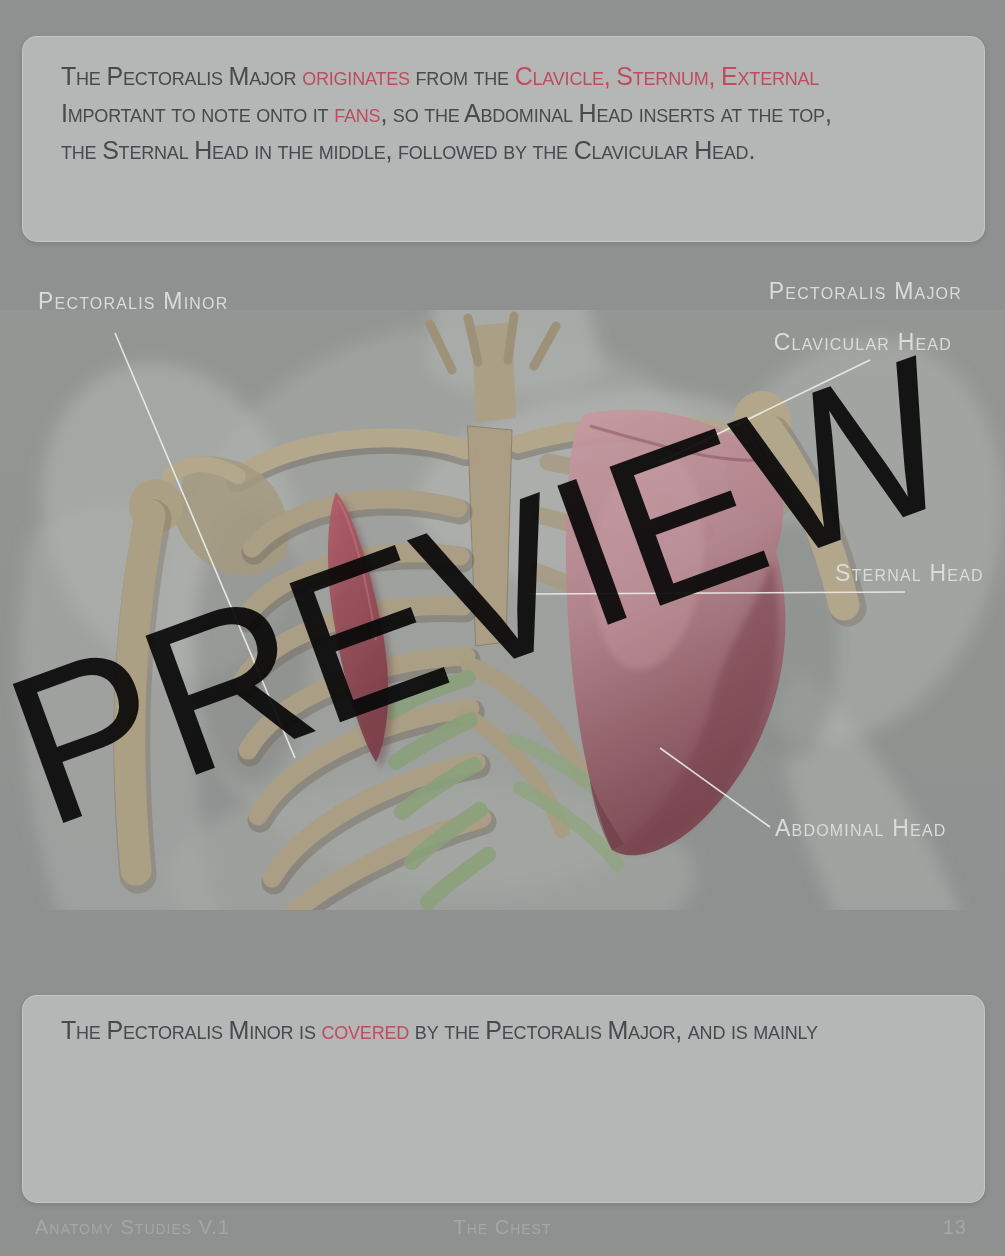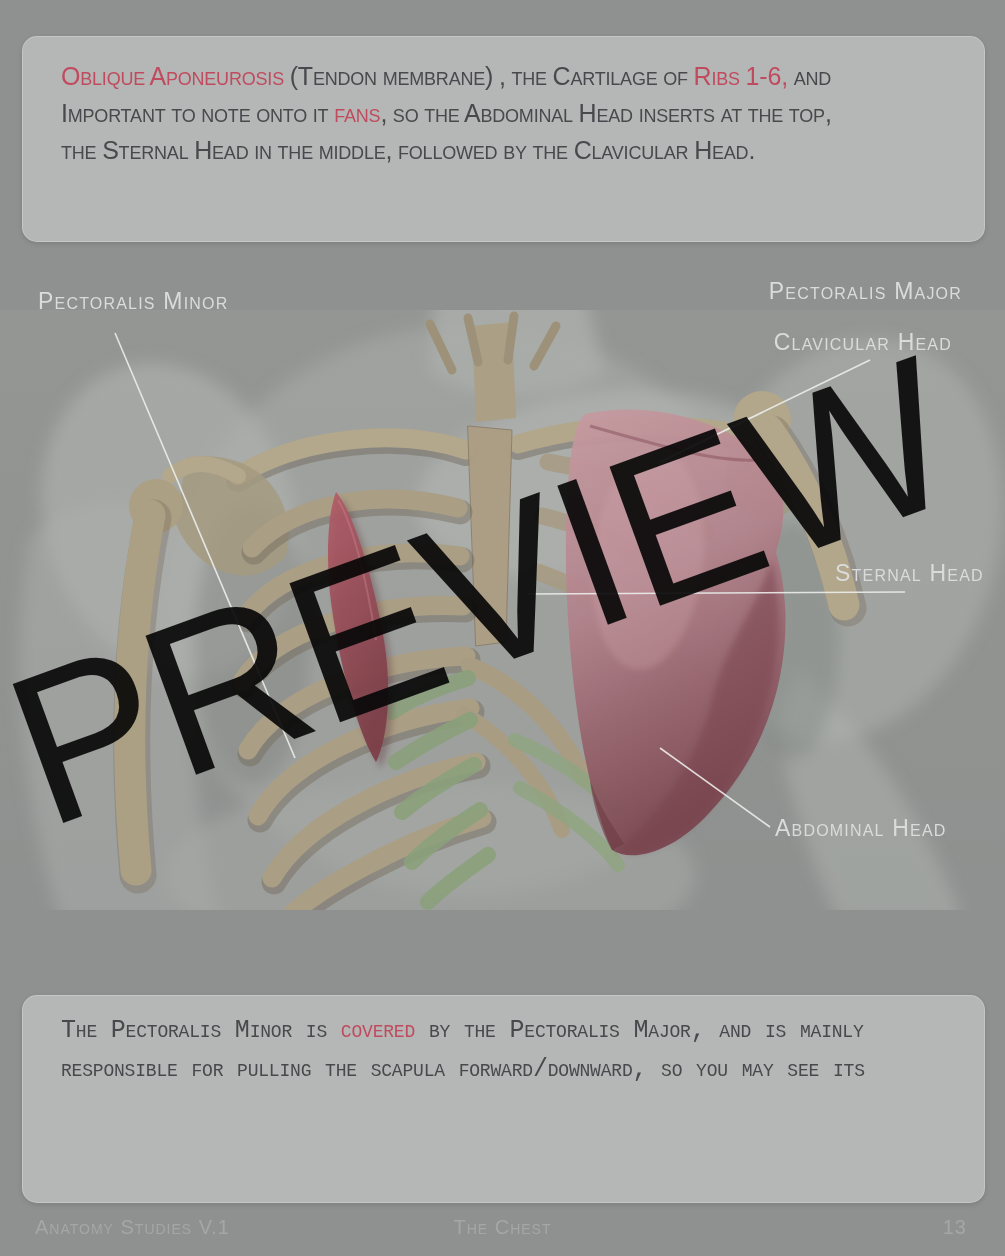--- a/index.html
+++ b/index.html
@@ -8,21 +8,21 @@
     background:#8f9190;
     font-family:"Liberation Sans", sans-serif;
   }
   .textbox{
     position:absolute;left:22px;width:963px;box-sizing:border-box;
     background:#b5b7b6;border:1px solid rgba(255,255,255,0.22);
     border-radius:15px;box-shadow:0 2px 5px rgba(0,0,0,0.12);
     z-index:2;
   }
   #topbox{top:36px;height:206px;padding:21px 24px 0 38px;}
-  #bottombox{top:995px;height:208px;padding:15px 24px 0 38px;font-family:Liberation Mono, monospace;}
+  #bottombox{top:995px;height:208px;padding:15px 24px 0 38px;}
   .tline{
     white-space:nowrap;font-variant:small-caps;font-size:25px;
     color:#47494c;letter-spacing:-0.2px;word-spacing:-1px;font-weight:400;
   }
   #topbox .tline{line-height:37px;}
   #bottombox .tline{line-height:39px;}
   .red{color:#c04b5e;}
   .lbl{
     position:absolute;z-index:3;font-variant:small-caps;font-size:23px;
     color:#dadcdb;letter-spacing:1.2px;white-space:nowrap;font-weight:400;
@@ -47,21 +47,21 @@
   #foot-center{left:0;width:1005px;text-align:center;}
   #foot-right{right:38px;}
 </style>
 </head>
 <body>
 
 <div id="page">
 
   <div id="topbox" class="textbox">
     <div>
-        <div class="tline"><span class="red">Oblique Aponeurosis</span><span> (Tendon membrane) , the Cartilage of </span><span class="red">Ribs 1-6,</span><span> and</span></div>
+        <div class="tline"><span>The Pectoralis Major </span><span class="red">originates</span><span> from the </span><span class="red">Clavicle,</span><span> </span><span class="red">Sternum,</span><span> </span><span class="red">External</span></div>
         <div class="tline"><span>Important to note onto it </span><span class="red">fans</span><span>, so the Abdominal Head inserts at the top,</span></div>
         <div class="tline"><span>the Sternal Head in the middle, followed by the Clavicular Head.</span></div>
       </div>
   </div>
 
   <svg id="illo" width="1005" height="600" viewBox="0 0 1005 600">
     <defs>
       <filter id="soft" x="-40%" y="-40%" width="180%" height="180%">
           <feGaussianBlur stdDeviation="8"></feGaussianBlur>
         </filter>
@@ -209,21 +209,20 @@
   <div id="lbl-pec-major" class="lbl">Pectoralis Major</div>
   <div id="lbl-clavicular" class="lbl">Clavicular Head</div>
   <div id="lbl-sternal" class="lbl">Sternal Head</div>
   <div id="lbl-abdominal" class="lbl">Abdominal Head</div>
 
   <div id="wm">PREVIEW</div>
 
   <div id="bottombox" class="textbox">
     <div>
         <div class="tline"><span>The Pectoralis Minor is </span><span class="red">covered</span><span> by the Pectoralis Major, and is mainly</span></div>
-        <div class="tline"><span>responsible for pulling the scapula forward/downward, so you may see its</span></div>
       </div>
   </div>
 
   <div id="foot-left" class="foot">Anatomy Studies V.1</div>
   <div id="foot-center" class="foot">The Chest</div>
   <div id="foot-right" class="foot">13</div>
 
 </div>
 
 </body></html>

